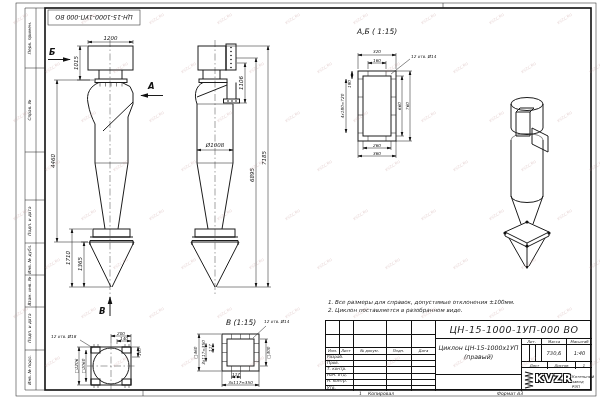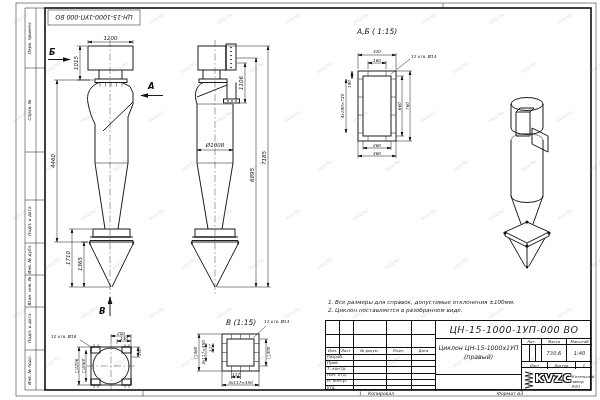--- a/index.html
+++ b/index.html
@@ -391,21 +391,21 @@
       <div class="cell" style="left:0;top:22px;width:70px;height:7px;border-top-width:0.8px;border-bottom-width:0.8px;">
         <div class="cell tb-small center" style="left:0;top:0;width:26px;height:7px;border-right-width:0.8px;">Лист</div>
         <div class="cell tb-small center" style="left:26px;top:0;width:28px;height:7px;border-right-width:0.8px;">Листов</div>
         <div class="cell tb-small center" style="left:54px;top:0;width:16px;height:7px;">1</div>
       </div>
 
       <div class="cell" style="left:0;top:29px;width:70px;height:23px;">
         <svg width="10" height="18" style="position:absolute;left:2px;top:2.5px;">
           <path d="M1,1 L9,3 L1,5 L9,7 L1,9 L9,11 L1,13 L9,15 L1,17" stroke="#111" stroke-width="1.1" fill="none"></path>
         </svg>
-        <div class="logo-word" style="position:absolute;left:13px;top:4px;">KVZC</div>
+        <div class="logo-word" style="position:absolute;left:13px;top:4px;">KVZR</div>
         <div class="tb-small" style="position:absolute;left:50px;top:6px;">Котельный</div>
         <div class="tb-small" style="position:absolute;left:50px;top:11px;">завод РЭП</div>
       </div>
     </div>
   </div>
 
   <div class="abs footer-txt" style="left:359px;top:391px;">1</div>
   <div class="abs footer-txt" style="left:368px;top:391px;">Копировал</div>
   <div class="abs footer-txt" style="left:497px;top:391px;">Формат А3</div>
 

